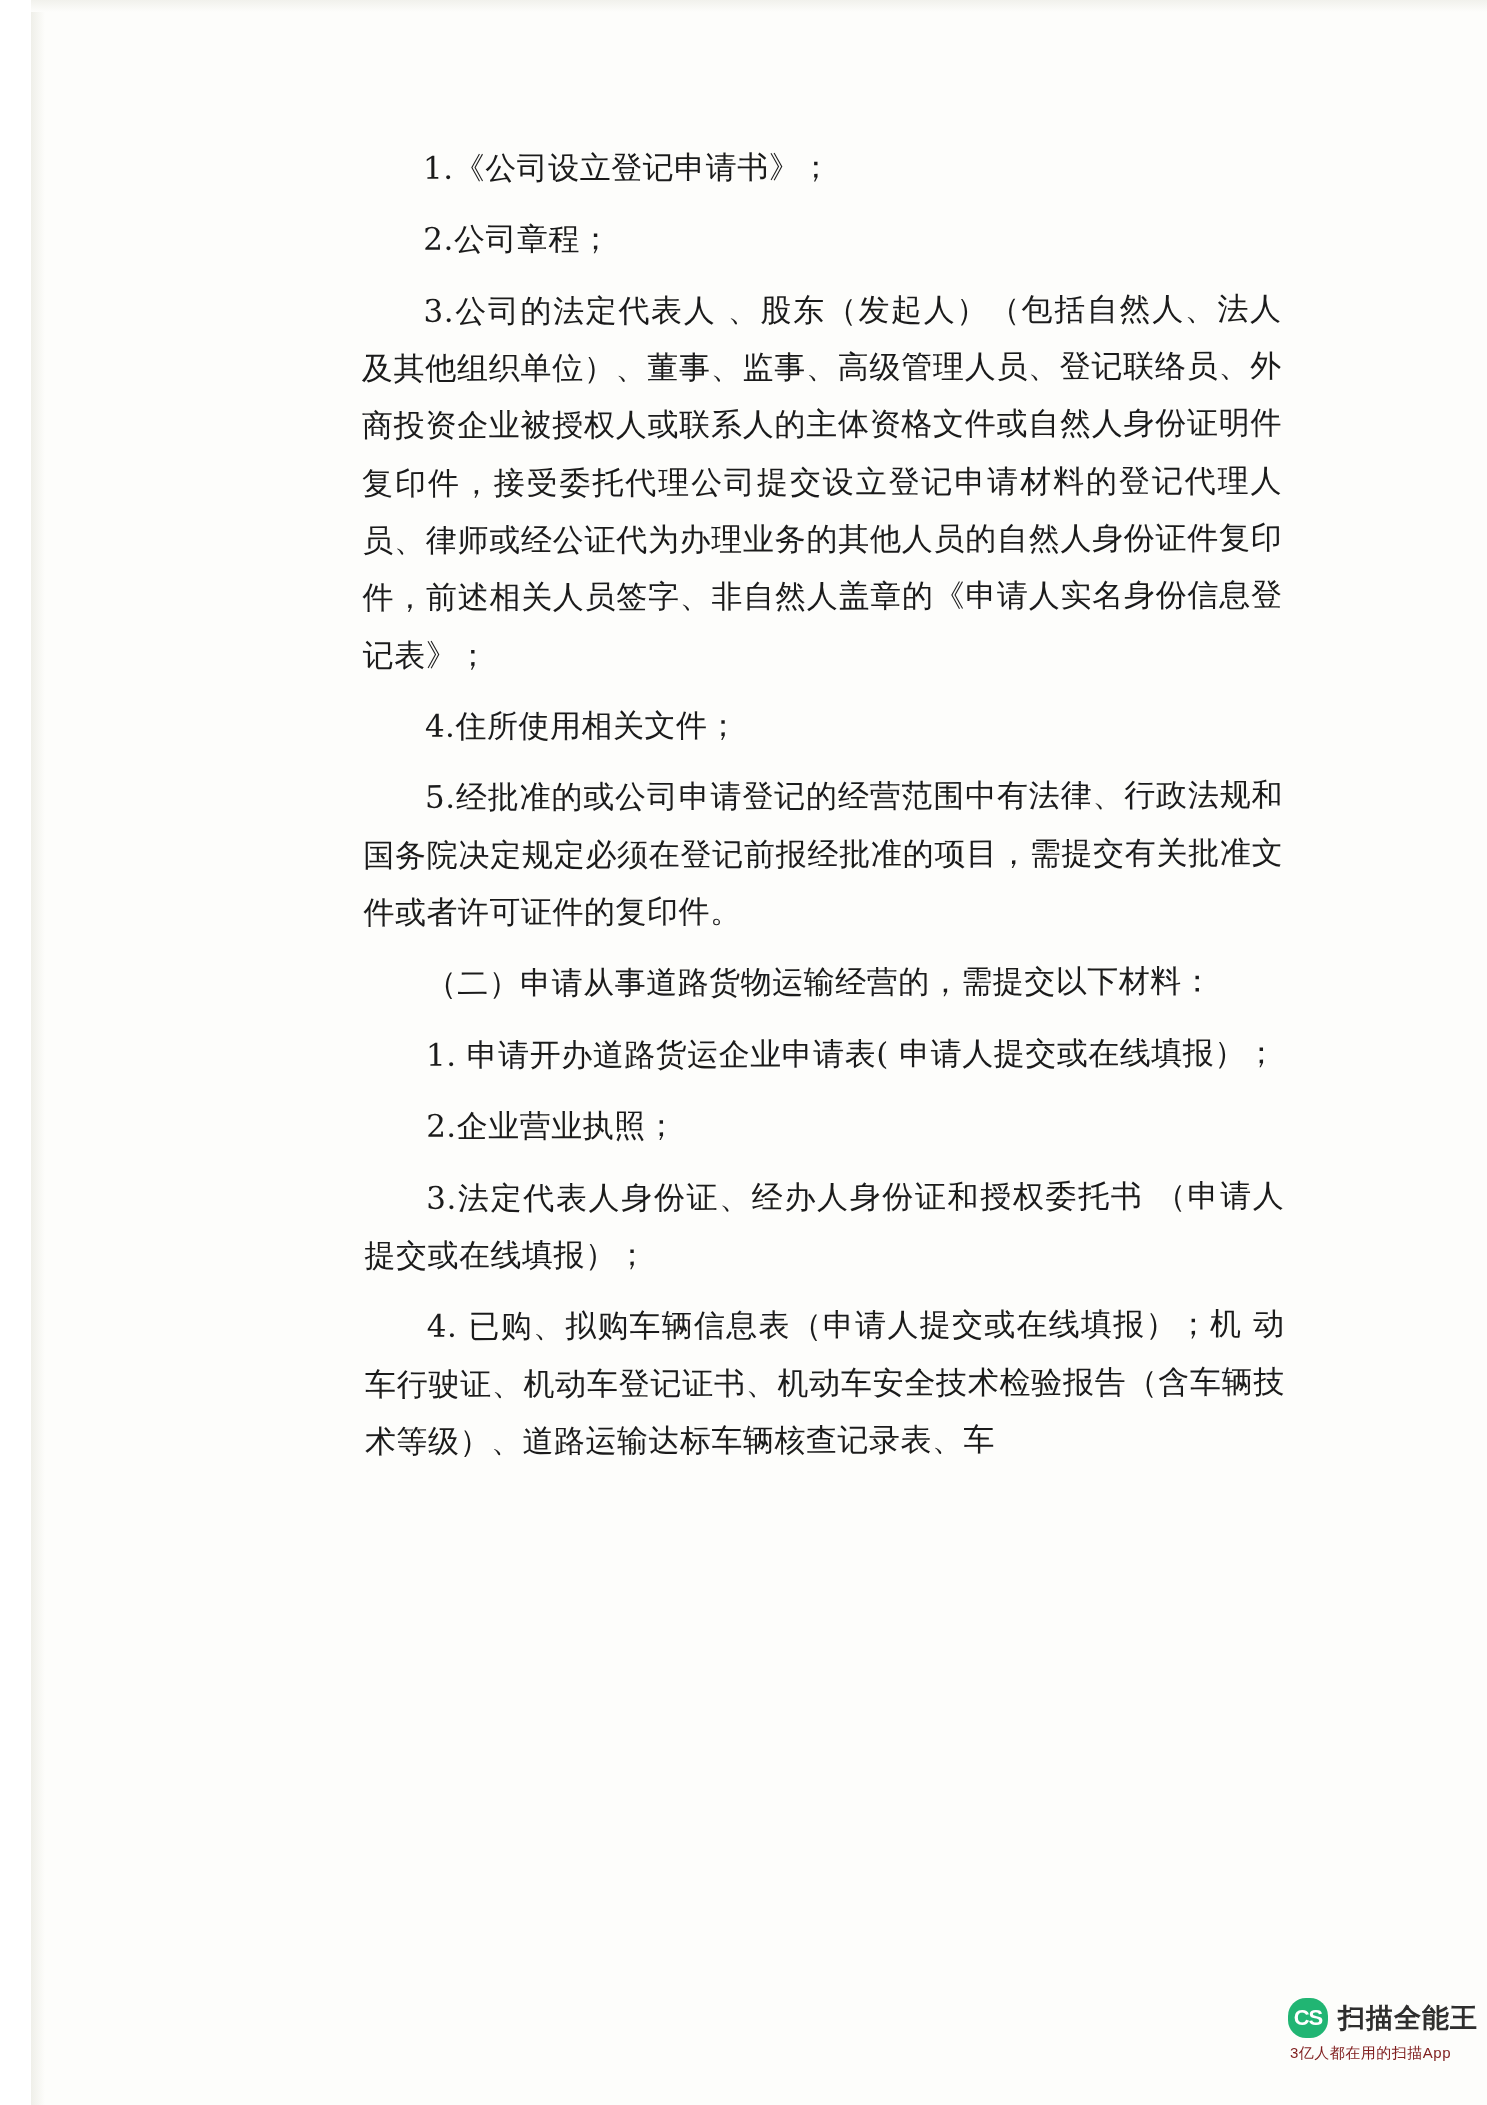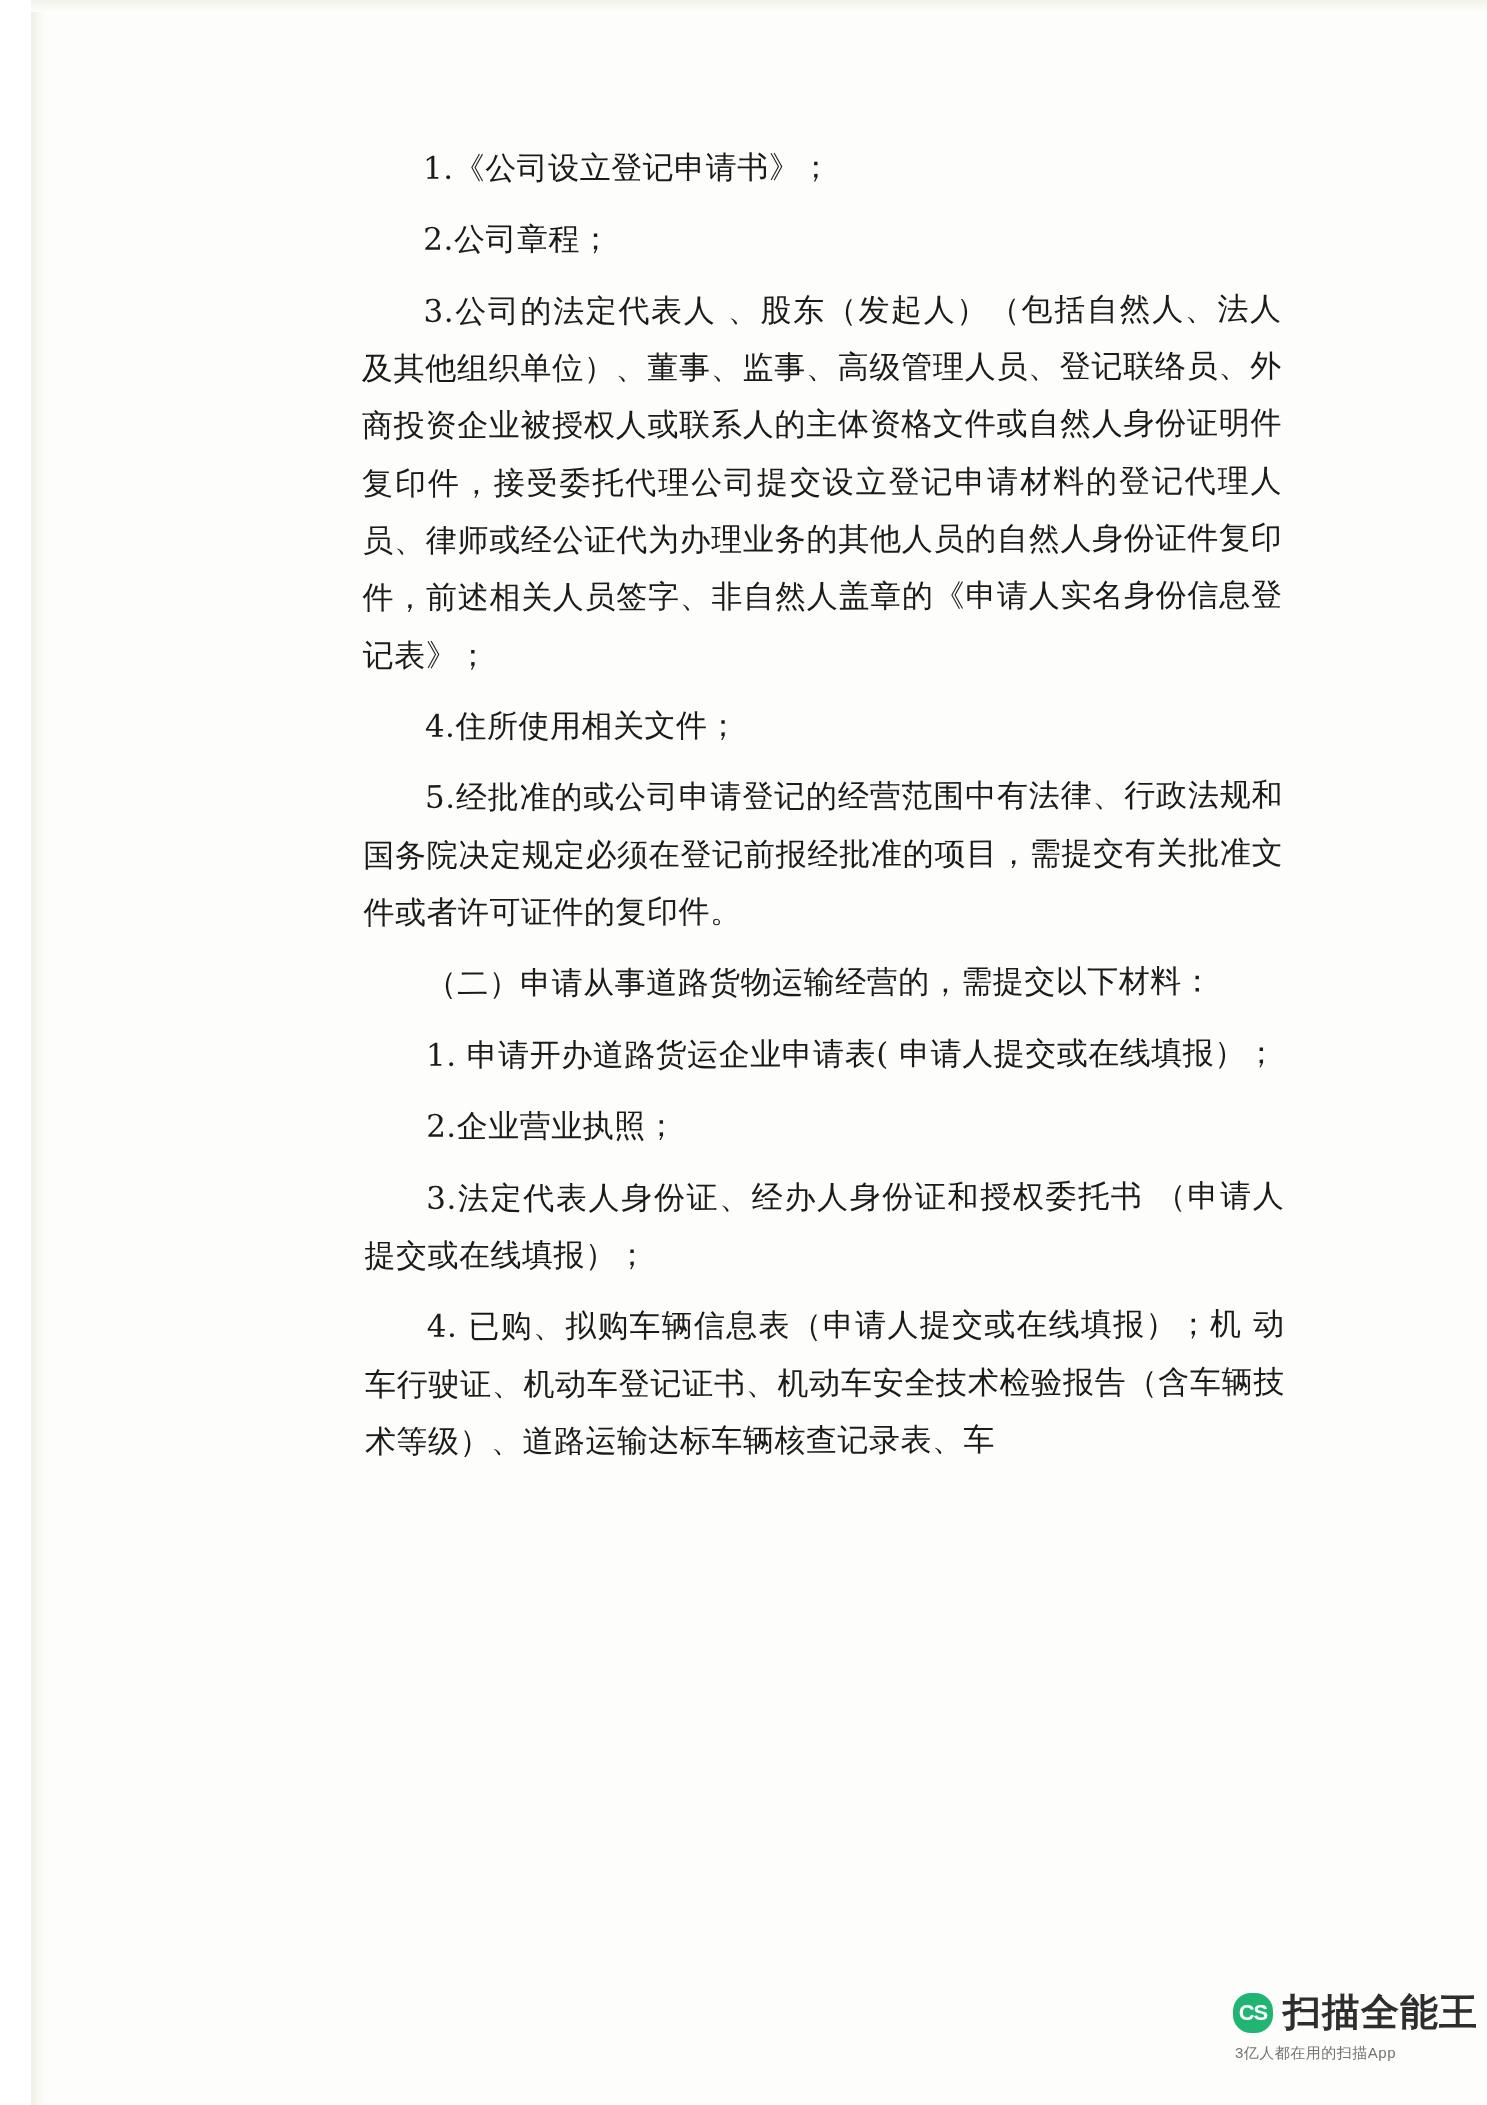--- a/index.html
+++ b/index.html
@@ -97,31 +97,31 @@
     font-weight: bold;
     font-size: 22px;
     display: flex;
     align-items: center;
     justify-content: center;
     letter-spacing: -1px;
   }
   #scan-name {
     margin-left: 10px;
     font-family: "Liberation Sans", sans-serif;
-    font-size: 38px;
+    font-size: 27px;
     font-weight: bold;
     color: #2e2e2e;
     letter-spacing: 1px;
   }
   #scan-tagline {
     margin-top: 6px;
     margin-left: 2px;
     font-family: "Liberation Sans", sans-serif;
     font-size: 15px;
-    color: #737373;
+    color: #7f1d1d;
     letter-spacing: 0.5px;
   }
 </style>
 </head>
 <body>
 
 <div id="page-sheet">
   <div id="scan-edge-left"></div>
   <div id="scan-edge-right"></div>
   <div id="scan-edge-top"></div>

